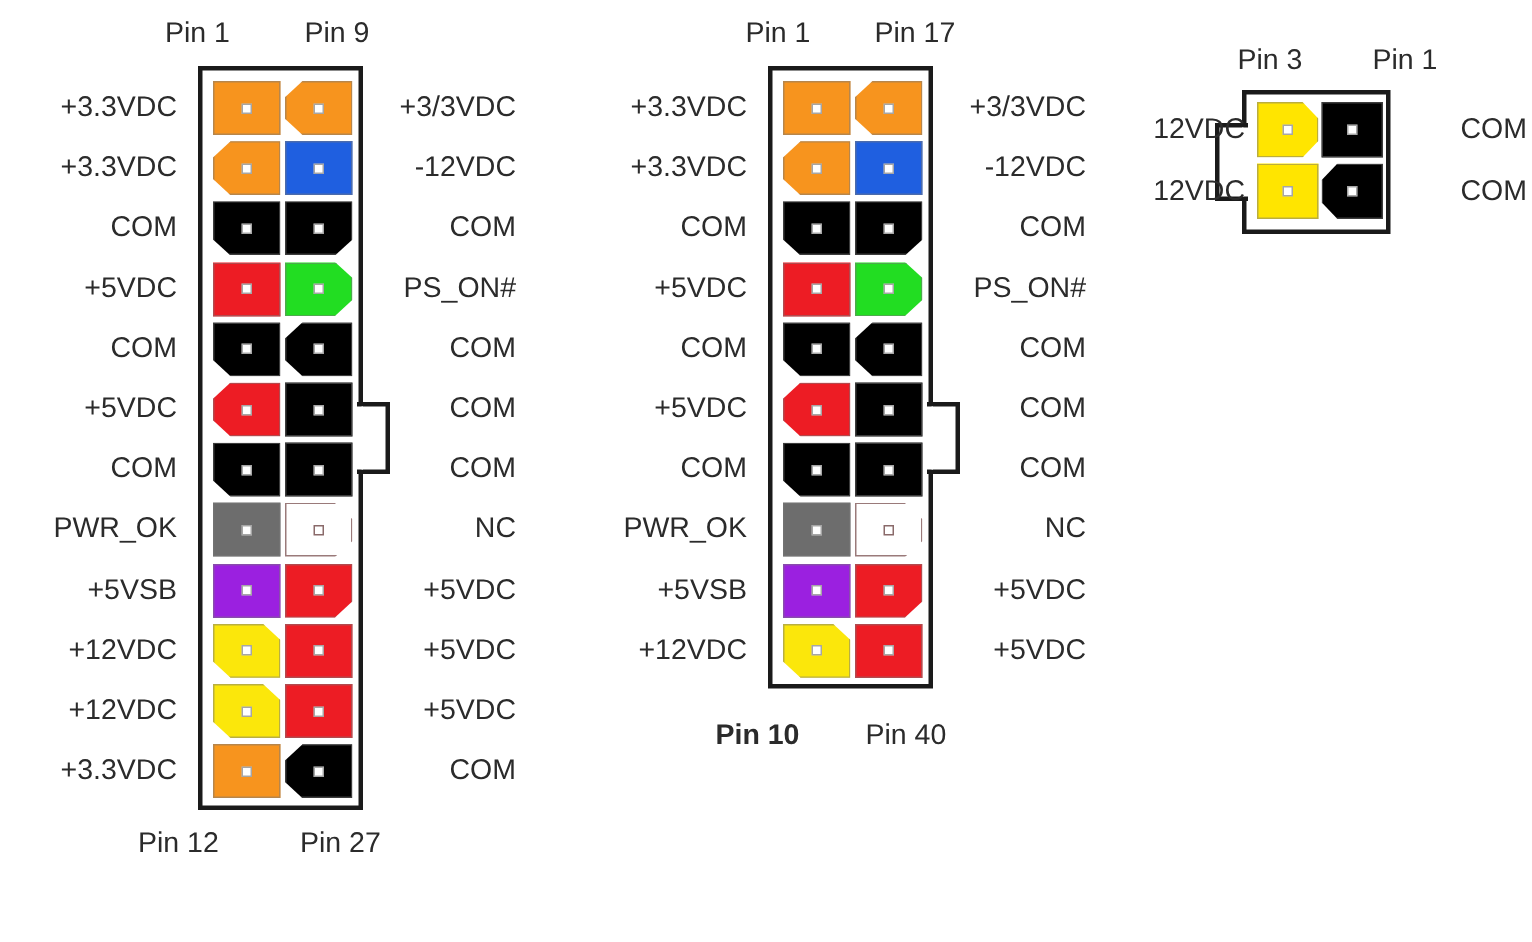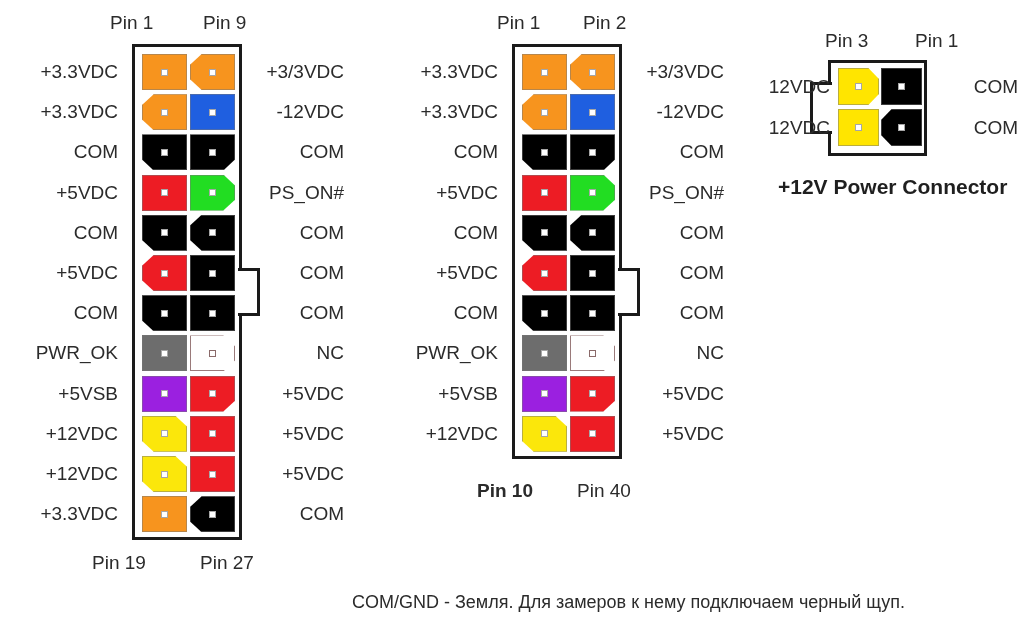--- a/index.html
+++ b/index.html
@@ -216,27 +216,27 @@
         <div class="side-label left" style="top: 383.6px; left: 0px; width: 118px;">+5VSB</div>
         <div class="side-label right" style="top: 383.6px; left: 252px; width: 92px; text-align: right;">+5VDC</div>
         <div class="side-label left" style="top: 423.8px; left: 0px; width: 118px;">+12VDC</div>
         <div class="side-label right" style="top: 423.8px; left: 252px; width: 92px; text-align: right;">+5VDC</div>
         <div class="side-label left" style="top: 464px; left: 0px; width: 118px;">+12VDC</div>
         <div class="side-label right" style="top: 464px; left: 252px; width: 92px; text-align: right;">+5VDC</div>
         <div class="side-label left" style="top: 504.2px; left: 0px; width: 118px;">+3.3VDC</div>
         <div class="side-label right" style="top: 504.2px; left: 252px; width: 92px; text-align: right;">COM</div>
       </div>
 
-    <div class="foot-label" style="left:92px; top:552px;">Pin 19</div>
+    <div class="foot-label" style="left:92px; top:552px;">Pin 12</div>
     <div class="foot-label" style="left:200px; top:552px;">Pin 27</div>
   </div>
 
   <div class="connector" id="c20" style="left:380px; top:0; width:350px; height:520px;">
     <div class="pin-header" style="left:117px; top:12px;">Pin 1</div>
-    <div class="pin-header" style="left:203px; top:12px;">Pin 2</div>
+    <div class="pin-header" style="left:203px; top:12px;">Pin 17</div>
 
     <div class="frame" style="left:132px; top:44px; width:110px; height:415px;"></div>
 
     <div class="latch" style="left:238px; top:268px; width:22px; height:48px;"></div>
     <div class="latch-cover" style="left:236px; top:271px; width:6px; height:42px;"></div>
 
     <div id="c20-pins">
         <div class="pin" style="left: 142px; top: 54px; width: 45px; height: 36px; background: rgb(247, 148, 30); box-shadow: rgba(120, 120, 120, 0.5) 0px 0px 0px 1px inset;">
           <div class="hole"></div>
         </div>
@@ -348,18 +348,16 @@
           <div class="hole"></div>
         </div>
       </div>
     <div id="c12-labels">
         <div class="side-label left" style="top: 76.5px; left: -8px; width: 98px;">12VDC</div>
         <div class="side-label right" style="top: 76.5px; left: 196px; width: 82px; text-align: right;">COM</div>
         <div class="side-label left" style="top: 117.5px; left: -8px; width: 98px;">12VDC</div>
         <div class="side-label right" style="top: 117.5px; left: 196px; width: 82px; text-align: right;">COM</div>
       </div>
 
-    <div class="conn-title" style="left:38px; top:175px;">+12V Power Connector</div>
   </div>
 
-  <div class="caption" style="left:352px; top:592px;">COM/GND - Земля. Для замеров к нему подключаем черный щуп.</div>
 
 </div>
 
 </body></html>

